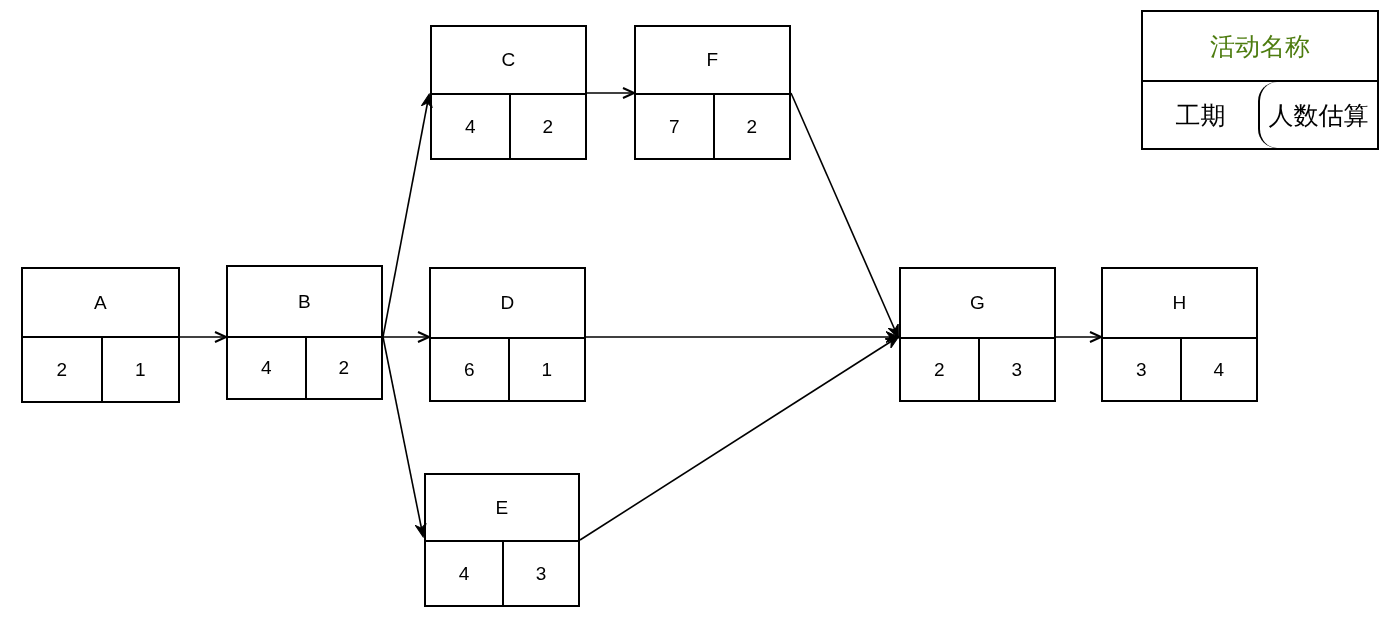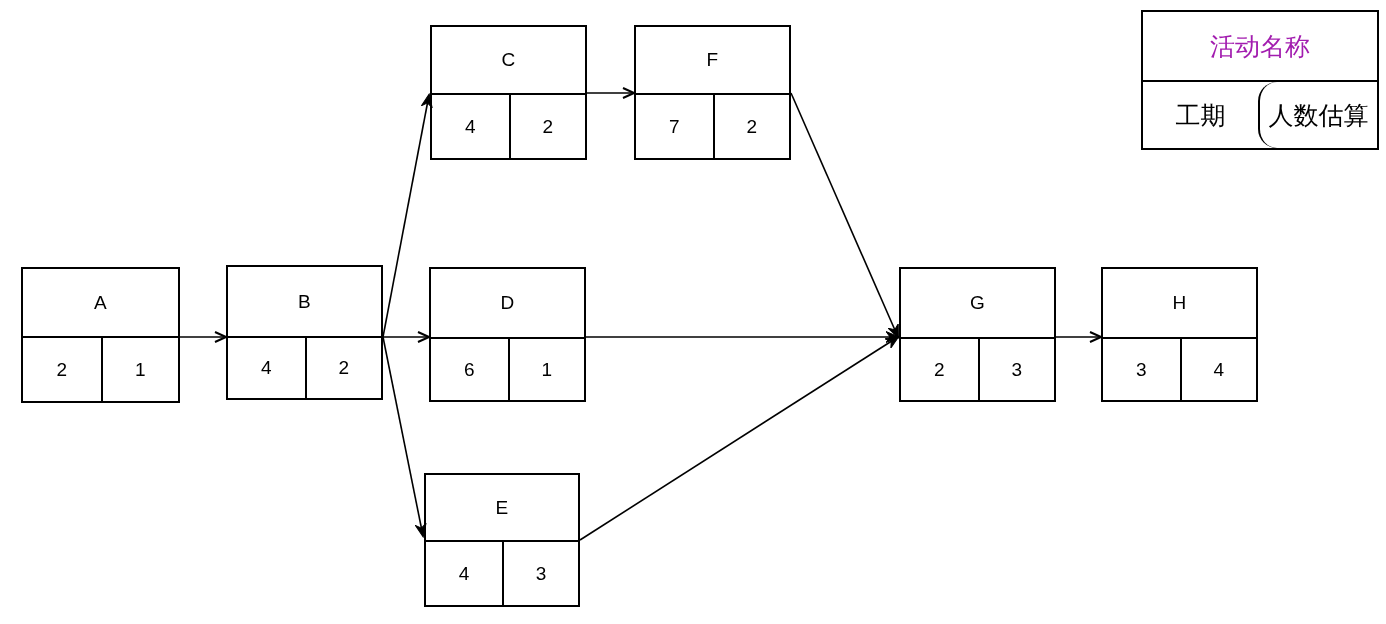--- a/index.html
+++ b/index.html
@@ -73,21 +73,21 @@
     z-index: 5;
   }
   .legend-title {
     flex: 0 0 auto;
     display: flex;
     align-items: center;
     justify-content: center;
     box-sizing: border-box;
     border-bottom: 2px solid #000000;
     font-size: 25px;
-    color: #a21caf;
+    color: #4d7c0f;
   }
   .legend-body {
     flex: 1 1 auto;
     display: flex;
     flex-direction: row;
   }
   .legend-cell {
     display: flex;
     align-items: center;
     justify-content: center;

